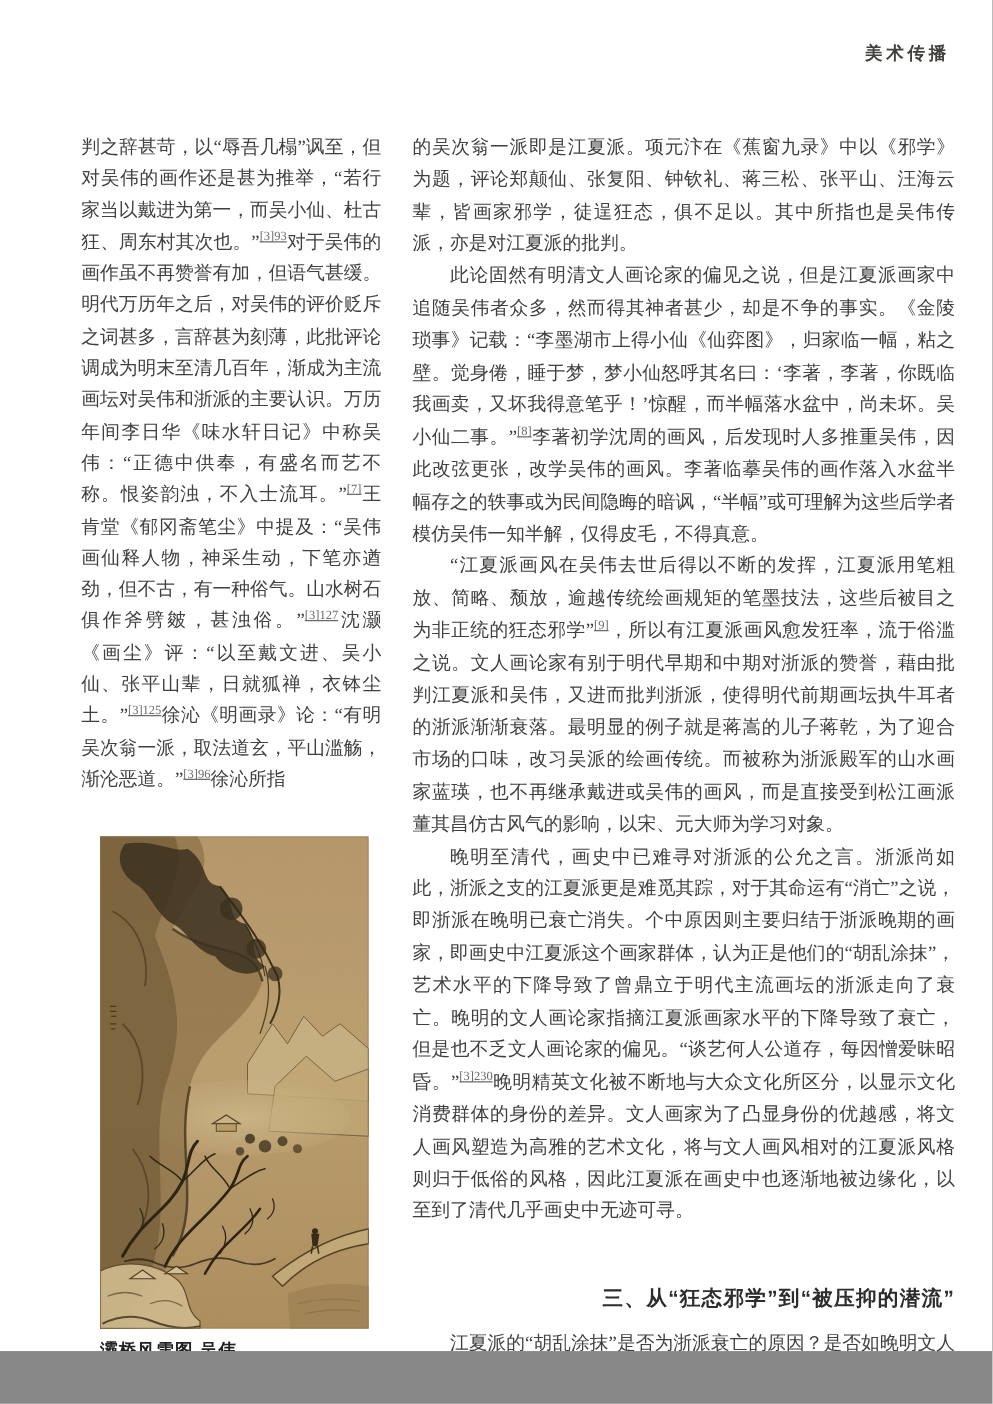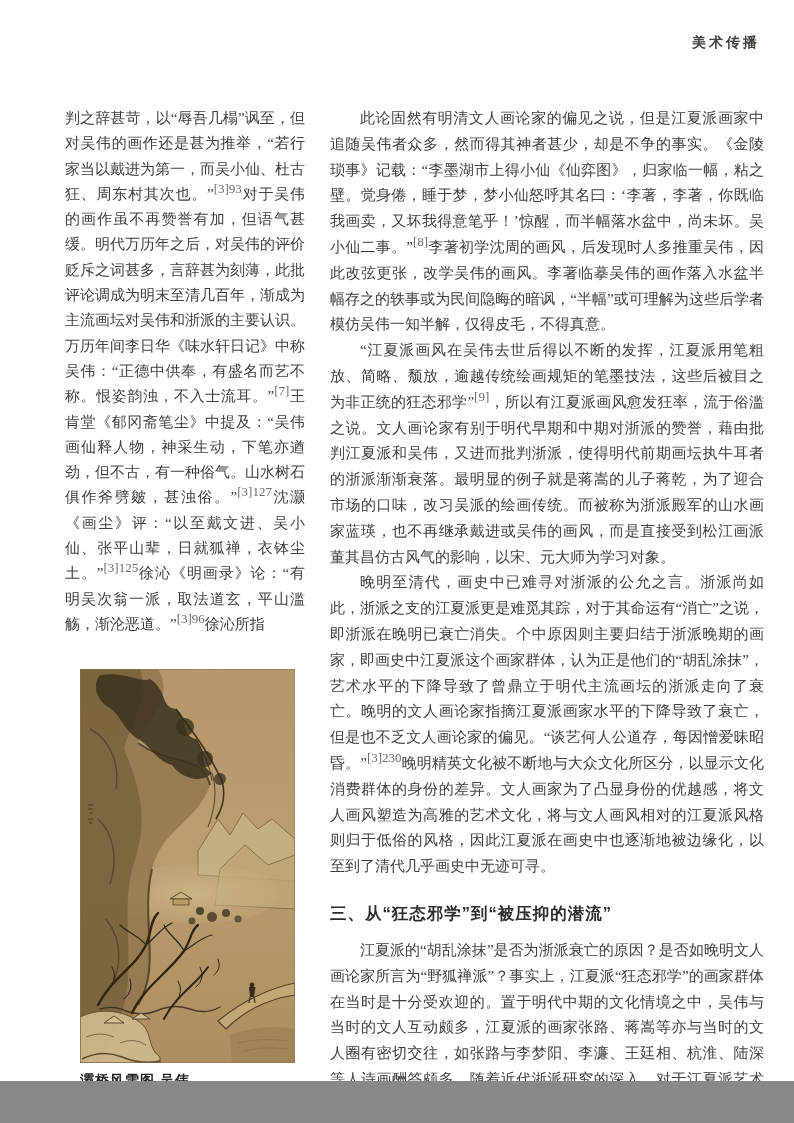--- a/index.html
+++ b/index.html
@@ -32,31 +32,32 @@
   .para{
     margin:0;
     font-size:15px;
     text-align:justify;
     color:#404040;
   }
   .col-left .para{line-height:25.3px;}
   .col-right .para{line-height:25.8px;}
   .para.indent{text-indent:2em;}
   sup{
-    font-size:13px;
+    font-size:10px;
     color:#6a6a6a;
     line-height:0;
     vertical-align:super;
+    text-decoration:underline;
   }
   .section-heading{
-    margin:23px 0 13px 0;
+    margin:45px 0 13px 0;
     font-family:"Liberation Sans","DejaVu Sans",sans-serif;
     font-size:16.5px;
     font-weight:bold;
-    text-align:left;
+    text-align:right;
     color:#2d2d2d;
     letter-spacing:1px;
   }
   .figure-block{
     margin:32px 0 0 15px;
     width:215px;
   }
   .painting-frame{
     width:215px;height:394px;
     display:block;
@@ -195,20 +196,21 @@
           </g>
 
           <rect x="0.5" y="0.5" width="214" height="393" fill="none" stroke="#8f7449" stroke-opacity="0.5"></rect>
         </svg>
 
         <div class="figure-caption">灞桥风雪图 吴伟</div>
       </div>
     </div>
 
     <div class="col-right">
+      <p class="para">的吴次翁一派即是江夏派。项元汴在《蕉窗九录》中以《邪学》为题，评论郑颠仙、张复阳、钟钦礼、蒋三松、张平山、汪海云辈，皆画家邪学，徒逞狂态，俱不足以。其中所指也是吴伟传派，亦是对江夏派的批判。</p>
       <p class="para indent">此论固然有明清文人画论家的偏见之说，但是江夏派画家中追随吴伟者众多，然而得其神者甚少，却是不争的事实。《金陵琐事》记载：“李墨湖市上得小仙《仙弈图》，归家临一幅，粘之壁。觉身倦，睡于梦，梦小仙怒呼其名曰：‘李著，李著，你既临我画卖，又坏我得意笔乎！’惊醒，而半幅落水盆中，尚未坏。吴小仙二事。”<sup>[8]</sup>李著初学沈周的画风，后发现时人多推重吴伟，因此改弦更张，改学吴伟的画风。李著临摹吴伟的画作落入水盆半幅存之的轶事或为民间隐晦的暗讽，“半幅”或可理解为这些后学者模仿吴伟一知半解，仅得皮毛，不得真意。</p>
       <p class="para indent">“江夏派画风在吴伟去世后得以不断的发挥，江夏派用笔粗放、简略、颓放，逾越传统绘画规矩的笔墨技法，这些后被目之为非正统的狂态邪学”<sup>[9]</sup>，所以有江夏派画风愈发狂率，流于俗滥之说。文人画论家有别于明代早期和中期对浙派的赞誉，藉由批判江夏派和吴伟，又进而批判浙派，使得明代前期画坛执牛耳者的浙派渐渐衰落。最明显的例子就是蒋嵩的儿子蒋乾，为了迎合市场的口味，改习吴派的绘画传统。而被称为浙派殿军的山水画家蓝瑛，也不再继承戴进或吴伟的画风，而是直接受到松江画派董其昌仿古风气的影响，以宋、元大师为学习对象。</p>
       <p class="para indent">晚明至清代，画史中已难寻对浙派的公允之言。浙派尚如此，浙派之支的江夏派更是难觅其踪，对于其命运有“消亡”之说，即浙派在晚明已衰亡消失。个中原因则主要归结于浙派晚期的画家，即画史中江夏派这个画家群体，认为正是他们的“胡乱涂抹”，艺术水平的下降导致了曾鼎立于明代主流画坛的浙派走向了衰亡。晚明的文人画论家指摘江夏派画家水平的下降导致了衰亡，但是也不乏文人画论家的偏见。“谈艺何人公道存，每因憎爱昧昭昏。”<sup>[3]230</sup>晚明精英文化被不断地与大众文化所区分，以显示文化消费群体的身份的差异。文人画家为了凸显身份的优越感，将文人画风塑造为高雅的艺术文化，将与文人画风相对的江夏派风格则归于低俗的风格，因此江夏派在画史中也逐渐地被边缘化，以至到了清代几乎画史中无迹可寻。</p>
       <h3 class="section-heading">三、从“狂态邪学”到“被压抑的潜流”</h3>
       <p class="para indent">江夏派的“胡乱涂抹”是否为浙派衰亡的原因？是否如晚明文人画论家所言为“野狐禅派”？事实上，江夏派“狂态邪学”的画家群体在当时是十分受欢迎的。置于明代中期的文化情境之中，吴伟与当时的文人互动颇多，江夏派的画家张路、蒋嵩等亦与当时的文人圈有密切交往，如张路与李梦阳、李濂、王廷相、杭淮、陆深等人诗画酬答颇多。随着近代浙派研究的深入，对于江夏派艺术影响和艺术史印象的认识都有待于改观，关于江夏派，亦有“潜流说”的观点。</p>
     </div>
 
   </div>
 
   <div class="footer">

